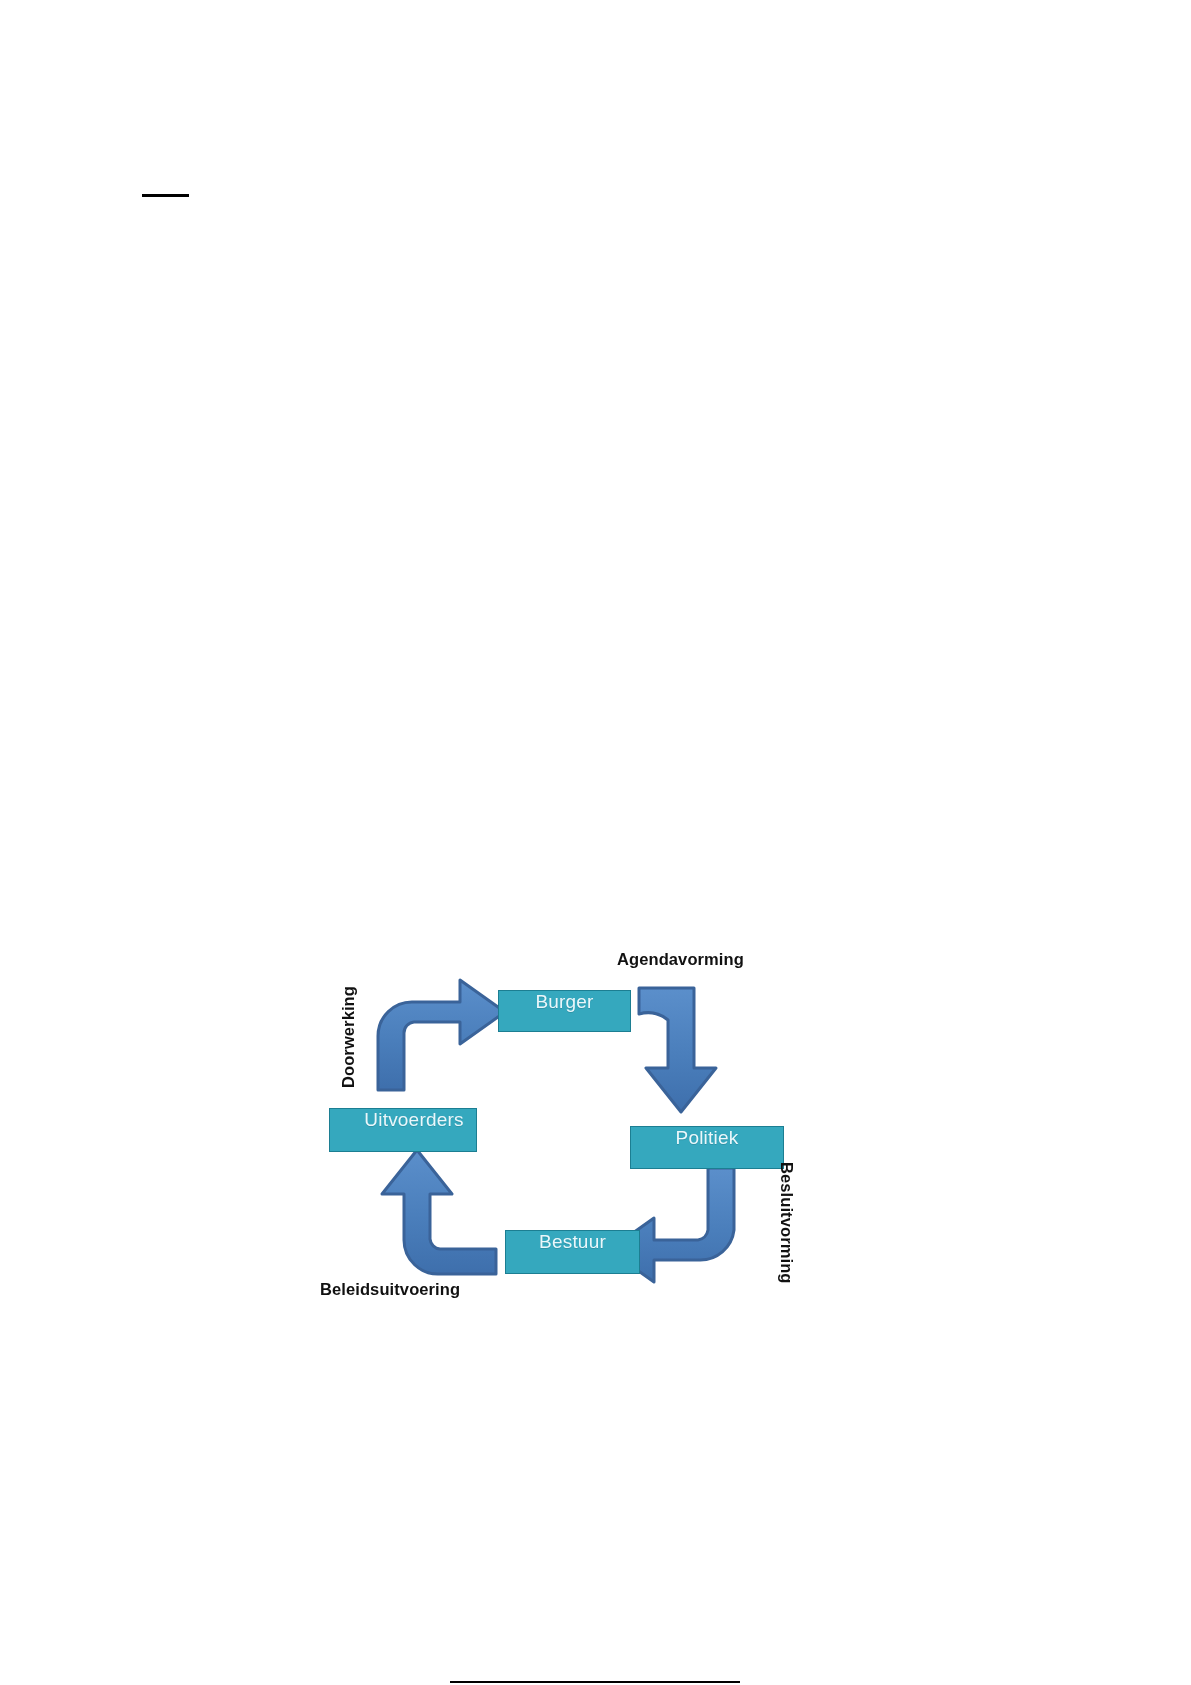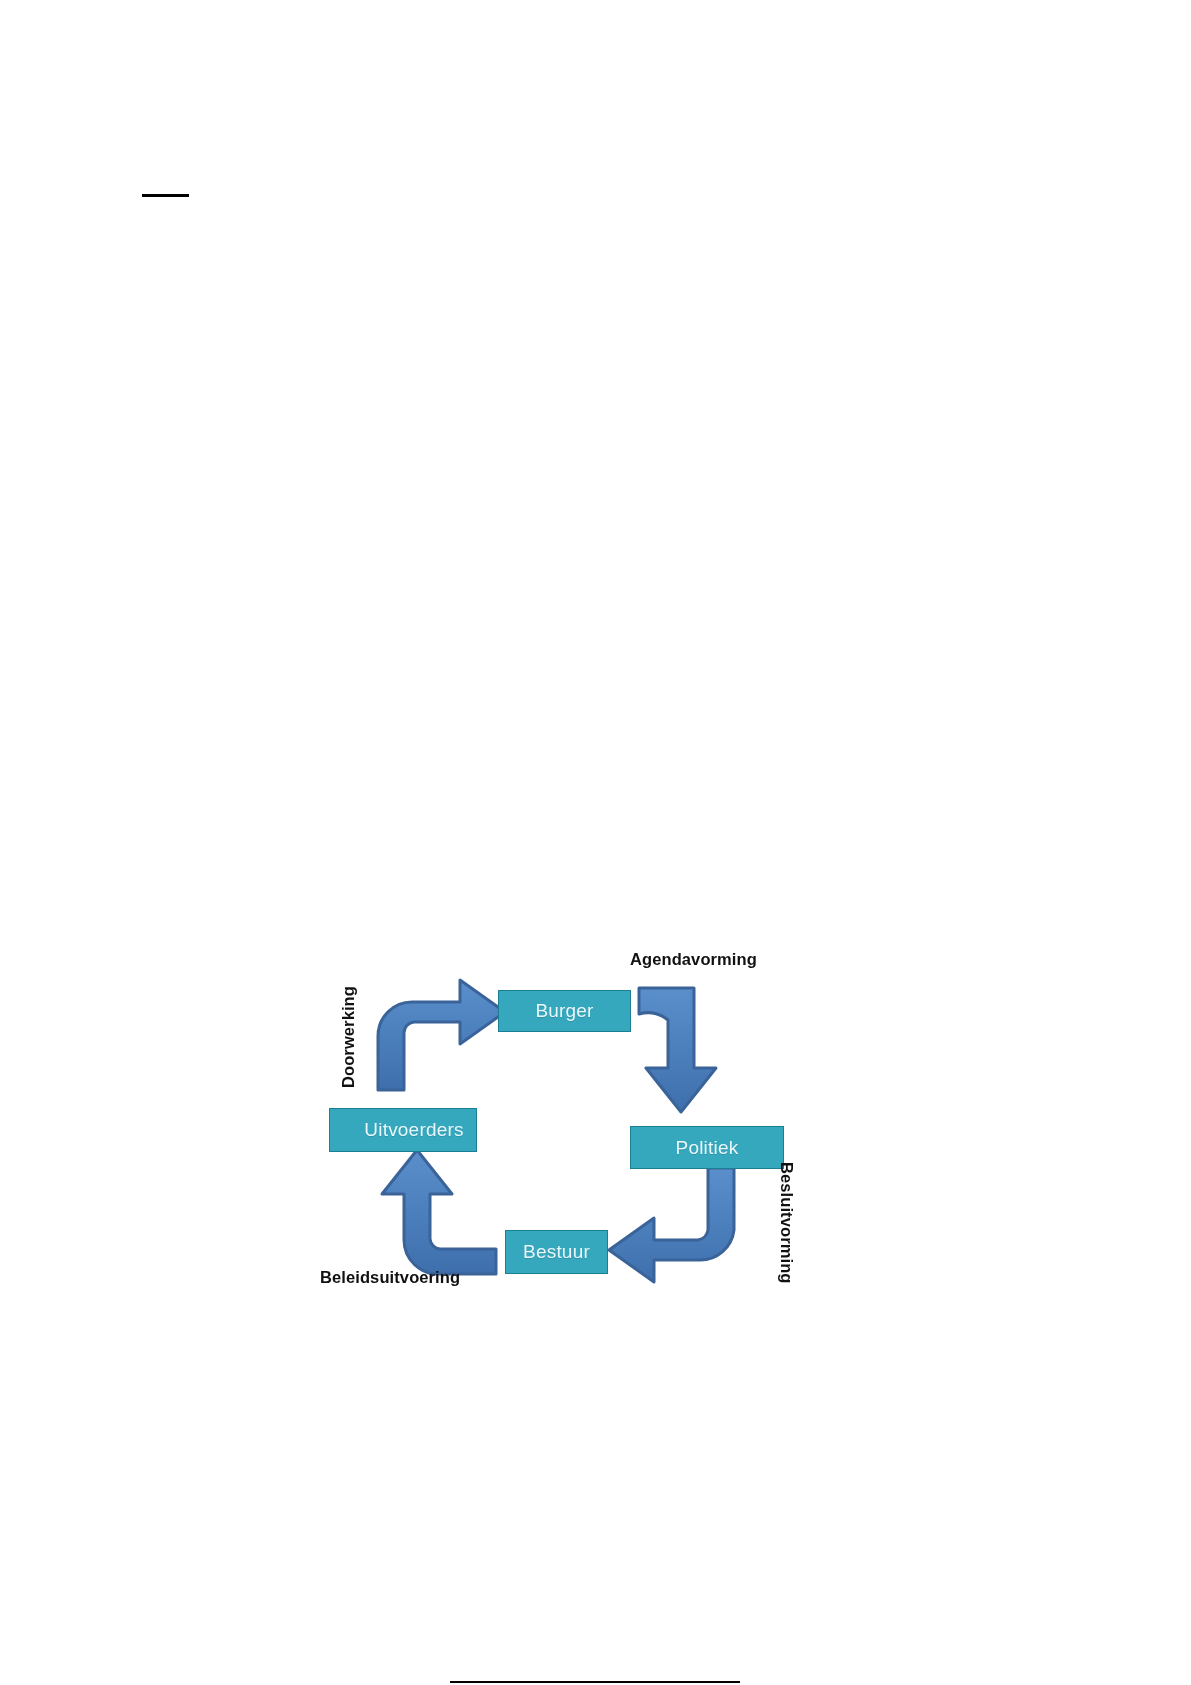--- a/index.html
+++ b/index.html
@@ -57,43 +57,43 @@
   .node {
     position: absolute;
     box-sizing: border-box;
     background: #35A8BE;
     border: 1.6px solid #1C7E92;
     color: #EAF7FB;
     font-weight: 400;
     font-size: 19px;
     letter-spacing: .2px;
     display: flex;
-    align-items: center;
+    align-items: flex-start;
     justify-content: center;
     text-shadow: 0 1px 0 rgba(0,0,0,.12);
   }
   .node-burger     { left: 198px; top:  60px; width: 133px; height: 42px; }
   .node-politiek   { left: 330px; top: 196px; width: 154px; height: 43px; }
-  .node-bestuur    { left: 205px; top: 300px; width: 103px; height: 44px; }
+  .node-bestuur    { left: 205px; top: 300px; width: 135px; height: 44px; }
   .node-uitvoerders{ left:  29px; top: 178px; width: 148px; height: 44px; padding-left: 22px; }
 
   
   .label {
     position: absolute;
     color: #111111;
     font-weight: bold;
     font-size: 16.5px;
     white-space: nowrap;
     letter-spacing: .1px;
   }
   .label-agenda {
-    left: 330px; top: 20px;
+    left: 317px; top: 20px;
   }
   .label-beleidsuitvoering {
-    left: 20px; top: 338px;
+    left: 20px; top: 350px;
   }
   .label-doorwerking {
     left: 39px; top: 28px;
     transform-origin: left top;
     transform: rotate(-90deg) translate(-130px, 0);
   }
   .label-besluitvorming {
     left: 496px; top: 232px;
     transform-origin: left top;
     transform: rotate(90deg);

